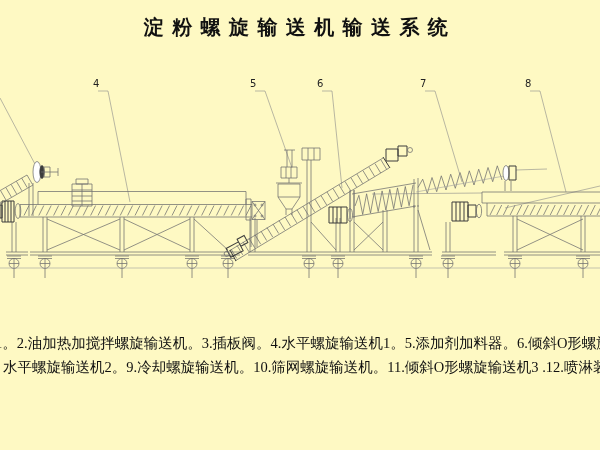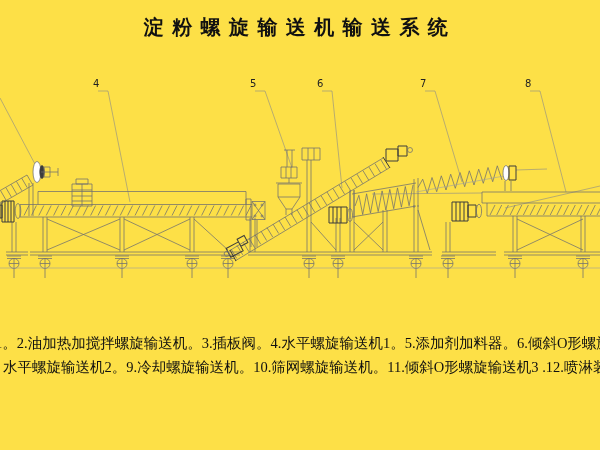--- a/index.html
+++ b/index.html
@@ -1,18 +1,18 @@
 <!DOCTYPE html>
 <html><head>
 <meta charset="utf-8">
 <style>
   html,body{margin:0;padding:0;background:#fff;}
   body{width:600px;height:450px;overflow:hidden;position:relative;
        font-family:"Liberation Sans",sans-serif;}
-  .stage{position:absolute;left:0;top:0;width:600px;height:450px;background:#fde047;}
+  .stage{position:absolute;left:0;top:0;width:600px;height:450px;background:#fef9c3;}
   .title{position:absolute;top:14px;left:0;width:100%;text-align:center;
          font-family:"Liberation Serif","DejaVu Serif",serif;
          font-size:20px;font-weight:700;letter-spacing:0.42em;color:#111;}
   #diagram-svg{position:absolute;left:0;top:0;}
   #diagram-svg path,#diagram-svg rect,#diagram-svg ellipse,#diagram-svg circle{
       stroke:#6f6f6f;fill:none;stroke-width:.75;stroke-linecap:butt;}
   #diagram-svg .lt{stroke:#a0a0a0;stroke-width:.6}
   #diagram-svg .ld{stroke:#8a8a8a;stroke-width:.6}
   #diagram-svg .dk{stroke:#3c3c3c;stroke-width:1}
   #diagram-svg .fd{fill:#3c3c3c;stroke:#3c3c3c}

